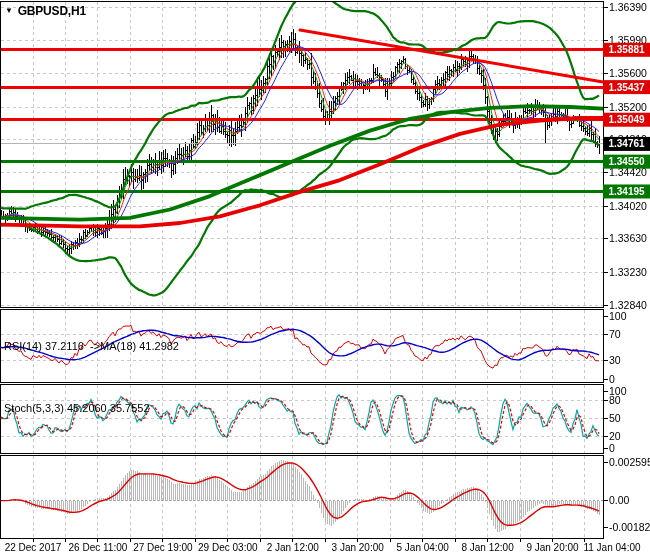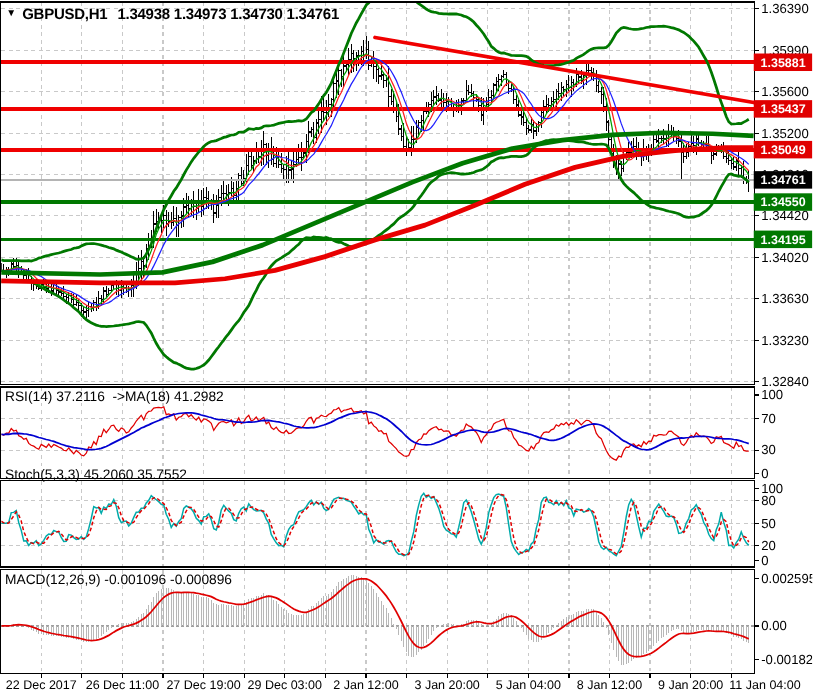--- a/index.html
+++ b/index.html
@@ -3,21 +3,21 @@
 <meta charset="utf-8">
 <style>
   html,body{margin:0;padding:0;background:#fff;}
   .app{position:relative;width:650px;height:560px;background:#fff;overflow:hidden;
        font-family:"Liberation Sans",sans-serif;}
   .app svg{position:absolute;left:0;top:0;}
   .hdr{position:absolute;top:4px;left:5px;display:flex;align-items:center;
        font-size:12px;font-weight:700;color:#000;letter-spacing:-0.2px;white-space:pre;}
   .hdr .tri{font-size:8px;margin-right:5px;line-height:1;}
   .hdr .ohlc{margin-left:8px;}
-  .plabel{position:absolute;left:4px;font-size:11px;color:#000;white-space:pre;}
+  .plabel{position:absolute;left:4px;font-size:11px;color:#000;white-space:pre;margin-top:28px;}
 </style>
 </head>
 <body>
 
 <div class="app">
   <svg id="chart" width="650" height="560" viewBox="0 0 650 560">
       <defs>
         <clipPath id="cpM">
           <rect x="1" y="2" width="602" height="305"></rect>
         </clipPath>
@@ -274,19 +274,17 @@
         <text x="422.64" y="551" font-size="10" text-anchor="middle" fill="#000" font-weight="400">5 Jan 04:00</text>
         <text x="487.58" y="551" font-size="10" text-anchor="middle" fill="#000" font-weight="400">8 Jan 12:00</text>
         <text x="552.52" y="551" font-size="10" text-anchor="middle" fill="#000" font-weight="400">9 Jan 20:00</text>
         <text x="612" y="551" font-size="10" text-anchor="middle" fill="#000" font-weight="400">11 Jan 04:00</text>
       </g>
     </svg>
 
   <div class="hdr">
     <span class="tri">▼</span>
     <span>GBPUSD,H1</span>
-    <span class="ohlc">1.34938 1.34973 1.34730 1.34761</span>
   </div>
 
   <div class="plabel" style="top:312px">RSI(14) 37.2116  -&gt;MA(18) 41.2982</div>
   <div class="plabel" style="top:374px">Stoch(5,3,3) 45.2060 35.7552</div>
-  <div class="plabel" style="top:458px">MACD(12,26,9) -0.001096 -0.000896</div>
 </div>
 
 </body></html>

